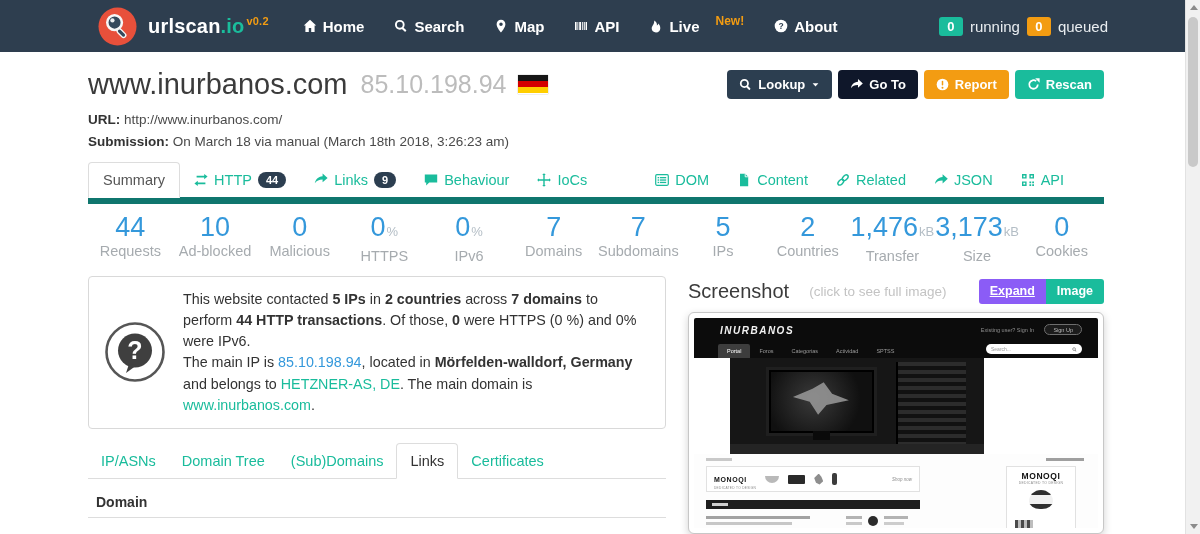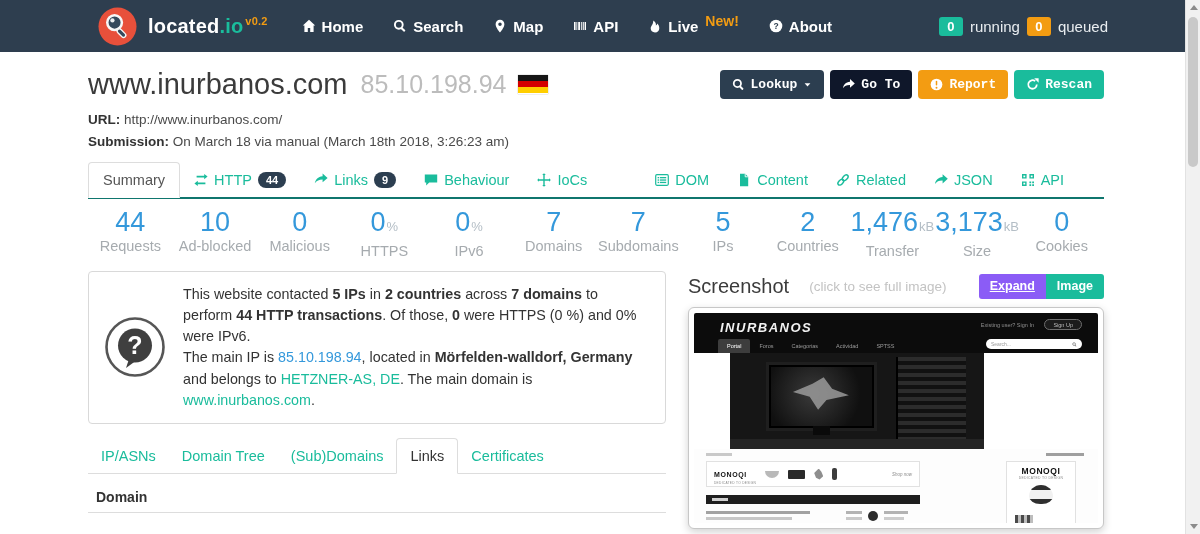--- a/index.html
+++ b/index.html
@@ -9,21 +9,21 @@
   
   .navbar{height:52px;background:#2e3e4f;display:flex;align-items:center;padding-left:98px;box-sizing:border-box;}
   .brand{display:flex;align-items:center;gap:11px;margin-right:34px;cursor:pointer;}
   .logo svg{width:39px;height:39px;display:block;}
   .brand-text{font-size:20px;font-weight:700;color:#fff;letter-spacing:.2px;}
   .brand-text .tld{color:#1abc9c;}
   .brand-text sup{color:#f39c12;font-size:11px;font-weight:700;margin-left:2px;}
   .nav-items{display:flex;align-items:center;gap:30px;}
   .nav-item{display:flex;align-items:center;gap:6px;color:#fff;font-size:15px;font-weight:700;cursor:pointer;position:relative;text-align:center;}
   .nav-item .icn svg{width:14px;height:14px;display:block;}
-  .nav-item sup.new-badge{color:#f39c12;font-size:14px;font-weight:700;margin-left:1px;position:relative;top:-5px;}
+  .nav-item sup.new-badge{color:#f39c12;font-size:12px;font-weight:700;margin-left:10px;position:relative;top:-5px;}
   .nav-status{margin-left:auto;margin-right:92px;display:flex;align-items:center;gap:7px;font-size:15px;color:#e9edf0;}
   .count{display:inline-block;min-width:10px;text-align:center;padding:2px 7px;border-radius:3px;color:#fff;font-size:13px;font-weight:700;}
   .count.running{background:#1abc9c;}
   .count.queued{background:#f39c12;}
 
   
   .scrollbar{position:absolute;top:0;right:0;width:15px;height:534px;background:#f1f1f1;border-left:1px solid #e2e2e2;box-sizing:border-box;z-index:40;}
   .sb-arrow{position:absolute;left:0;width:15px;height:15px;display:flex;align-items:center;justify-content:center;}
   .sb-arrow.up{top:0;}
   .sb-arrow.down{bottom:0;}
@@ -36,30 +36,30 @@
   .container{width:1016px;margin-left:88px;}
   .title-row{display:flex;align-items:center;margin-top:14px;}
   .title-row h1{font-size:29px;font-weight:400;color:#3b3b3b;margin:0;line-height:36px;}
   .ip{font-size:25px;color:#bcbcbc;margin-left:13px;}
   .flag{display:inline-flex;flex-direction:column;width:30px;height:19px;margin-left:12px;box-shadow:0 0 1px rgba(0,0,0,.4);}
   .flag i{flex:1;display:block;}
   .flag i:nth-child(1){background:#161616;}
   .flag i:nth-child(2){background:#d40000;}
   .flag i:nth-child(3){background:#ffce00;}
   .btn-row{margin-left:auto;display:flex;gap:6px;}
-  .btn{display:flex;align-items:center;gap:6px;border:none;color:#fff;font-family:Liberation Mono, monospace;font-size:13px;font-weight:700;padding:7px 12px;border-radius:4px;cursor:pointer;line-height:15px;}
+  .btn{display:flex;align-items:center;gap:6px;border:none;color:#fff;font-family:Liberation Sans, sans-serif;font-size:13px;font-weight:700;padding:7px 12px;border-radius:4px;cursor:pointer;line-height:15px;}
   .btn .icn svg{width:13px;height:13px;display:block;}
   .btn .caret svg{width:9px;height:9px;display:block;}
 
   .meta-line{font-size:13.5px;color:#4a4a4a;margin-top:9px;line-height:17px;}
   .meta-line + .meta-line{margin-top:5px;}
   .meta-line b{color:#333;}
 
   
-  .tabbar{display:flex;align-items:flex-end;border-bottom:2px solid #0f766e;margin-top:12px;text-align:center;}
+  .tabbar{display:flex;align-items:flex-end;border-bottom:7px solid #0f766e;margin-top:12px;text-align:center;}
   .tabs-left,.tabs-right{display:flex;align-items:flex-end;}
   .tabs-right{margin-left:auto;margin-right:26px;}
   .tab{display:flex;align-items:center;gap:6px;padding:9px 14px;font-size:14.5px;color:#1abc9c;cursor:pointer;white-space:nowrap;}
   .tab .icn svg{width:14px;height:14px;display:block;}
   .tab.active{background:#fff;border:1px solid #ddd;border-bottom:1px solid #fff;border-radius:4px 4px 0 0;margin-bottom:-1px;color:#555;}
   .badge{background:#2c3e50;color:#fff;font-size:11px;font-weight:700;padding:2.5px 8px;border-radius:10px;line-height:11px;}
 
   
   .stats{display:flex;margin-top:8px;padding-bottom:6px;}
   .stat{flex:1;text-align:center;}
@@ -94,21 +94,21 @@
   .hint{font-size:13.5px;color:#c3c3c3;margin-left:20px;}
   .shot-buttons{margin-left:auto;display:flex;}
   .shot-buttons button{border:none;color:#fff;font-family:"Liberation Sans",sans-serif;font-size:12.5px;font-weight:700;padding:5px 11px;cursor:pointer;line-height:15px;}
   .btn-expand{background:#8b5cf6;border-radius:3px 0 0 3px;text-decoration:underline;}
   .btn-image{background:#1abc9c;border-radius:0 3px 3px 0;}
 
   .shot-card{margin-top:8px;border:1px solid #c7c7c7;border-radius:6px;background:#fff;box-shadow:0 3px 8px rgba(0,0,0,.18);padding:5px;height:222px;box-sizing:border-box;cursor:pointer;}
   .thumb{position:relative;width:100%;height:100%;overflow:hidden;background:#fff;}
 
   .t-header{position:relative;height:40px;background:#0c0c0c;border-radius:2px 2px 0 0;}
-  .t-logo{position:absolute;left:26px;top:7px;color:#f2f2f2;font-size:13px;font-weight:700;font-style:italic;letter-spacing:1.5px;}
+  .t-logo{position:absolute;left:26px;top:7px;color:#f2f2f2;font-size:10px;font-weight:700;font-style:italic;letter-spacing:1.5px;}
   .t-signin{position:absolute;right:64px;top:9px;color:#8f8f8f;font-size:5.5px;}
   .t-signup{position:absolute;right:16px;top:6px;color:#bbb;font-size:5.5px;border:1px solid #6e6e6e;border-radius:8px;padding:1.5px 8px;background:#1c1c1c;}
   .t-nav{position:absolute;left:24px;bottom:0;display:flex;}
   .t-nav-item{font-size:5.5px;color:#9a9a9a;padding:4px 9px;}
   .t-nav-item.active{background:#3d3d3d;color:#fff;border-radius:2px 2px 0 0;}
   .t-search{position:absolute;right:16px;bottom:4px;width:96px;height:10px;background:#fff;border-radius:6px;display:flex;align-items:center;justify-content:space-between;padding:0 5px;box-sizing:border-box;}
   .t-search span{font-size:5px;color:#999;}
   .t-search .t-mag svg{width:5px;height:5px;display:block;}
 
   .t-photo-wrap{position:relative;height:96px;background:#fff;}
@@ -158,21 +158,21 @@
   <div class="navbar">
     <div class="brand">
       <span class="logo">
         <svg viewBox="0 0 40 40">
           <circle cx="20" cy="20" r="19.5" fill="#e8503b"></circle>
           <circle cx="17" cy="16" r="7.5" fill="#35495c" stroke="#f7f7f7" stroke-width="2.6"></circle>
           <circle cx="14.8" cy="13.8" r="2.2" fill="#ffffff" opacity="0.9"></circle>
           <rect x="22" y="21.5" width="10.5" height="4.6" rx="2.3" transform="rotate(45 22 21.5)" fill="#35495c" stroke="#f7f7f7" stroke-width="1.4"></rect>
         </svg>
       </span>
-      <span class="brand-text"><span>located</span><span class="tld">.io</span><sup>v0.2</sup></span>
+      <span class="brand-text"><span>urlscan</span><span class="tld">.io</span><sup>v0.2</sup></span>
     </div>
     <nav class="nav-items">
         <a class="nav-item">
           <span class="icn">
             <svg viewBox="0 0 14 14" fill="currentColor">
               <path d="M7 0.8 L0.8 6.4 L2.4 6.4 L2.4 13 L5.8 13 L5.8 9 L8.2 9 L8.2 13 L11.6 13 L11.6 6.4 L13.2 6.4 Z"></path>
             </svg>
           </span>
           <span>Home</span>
         </a>

